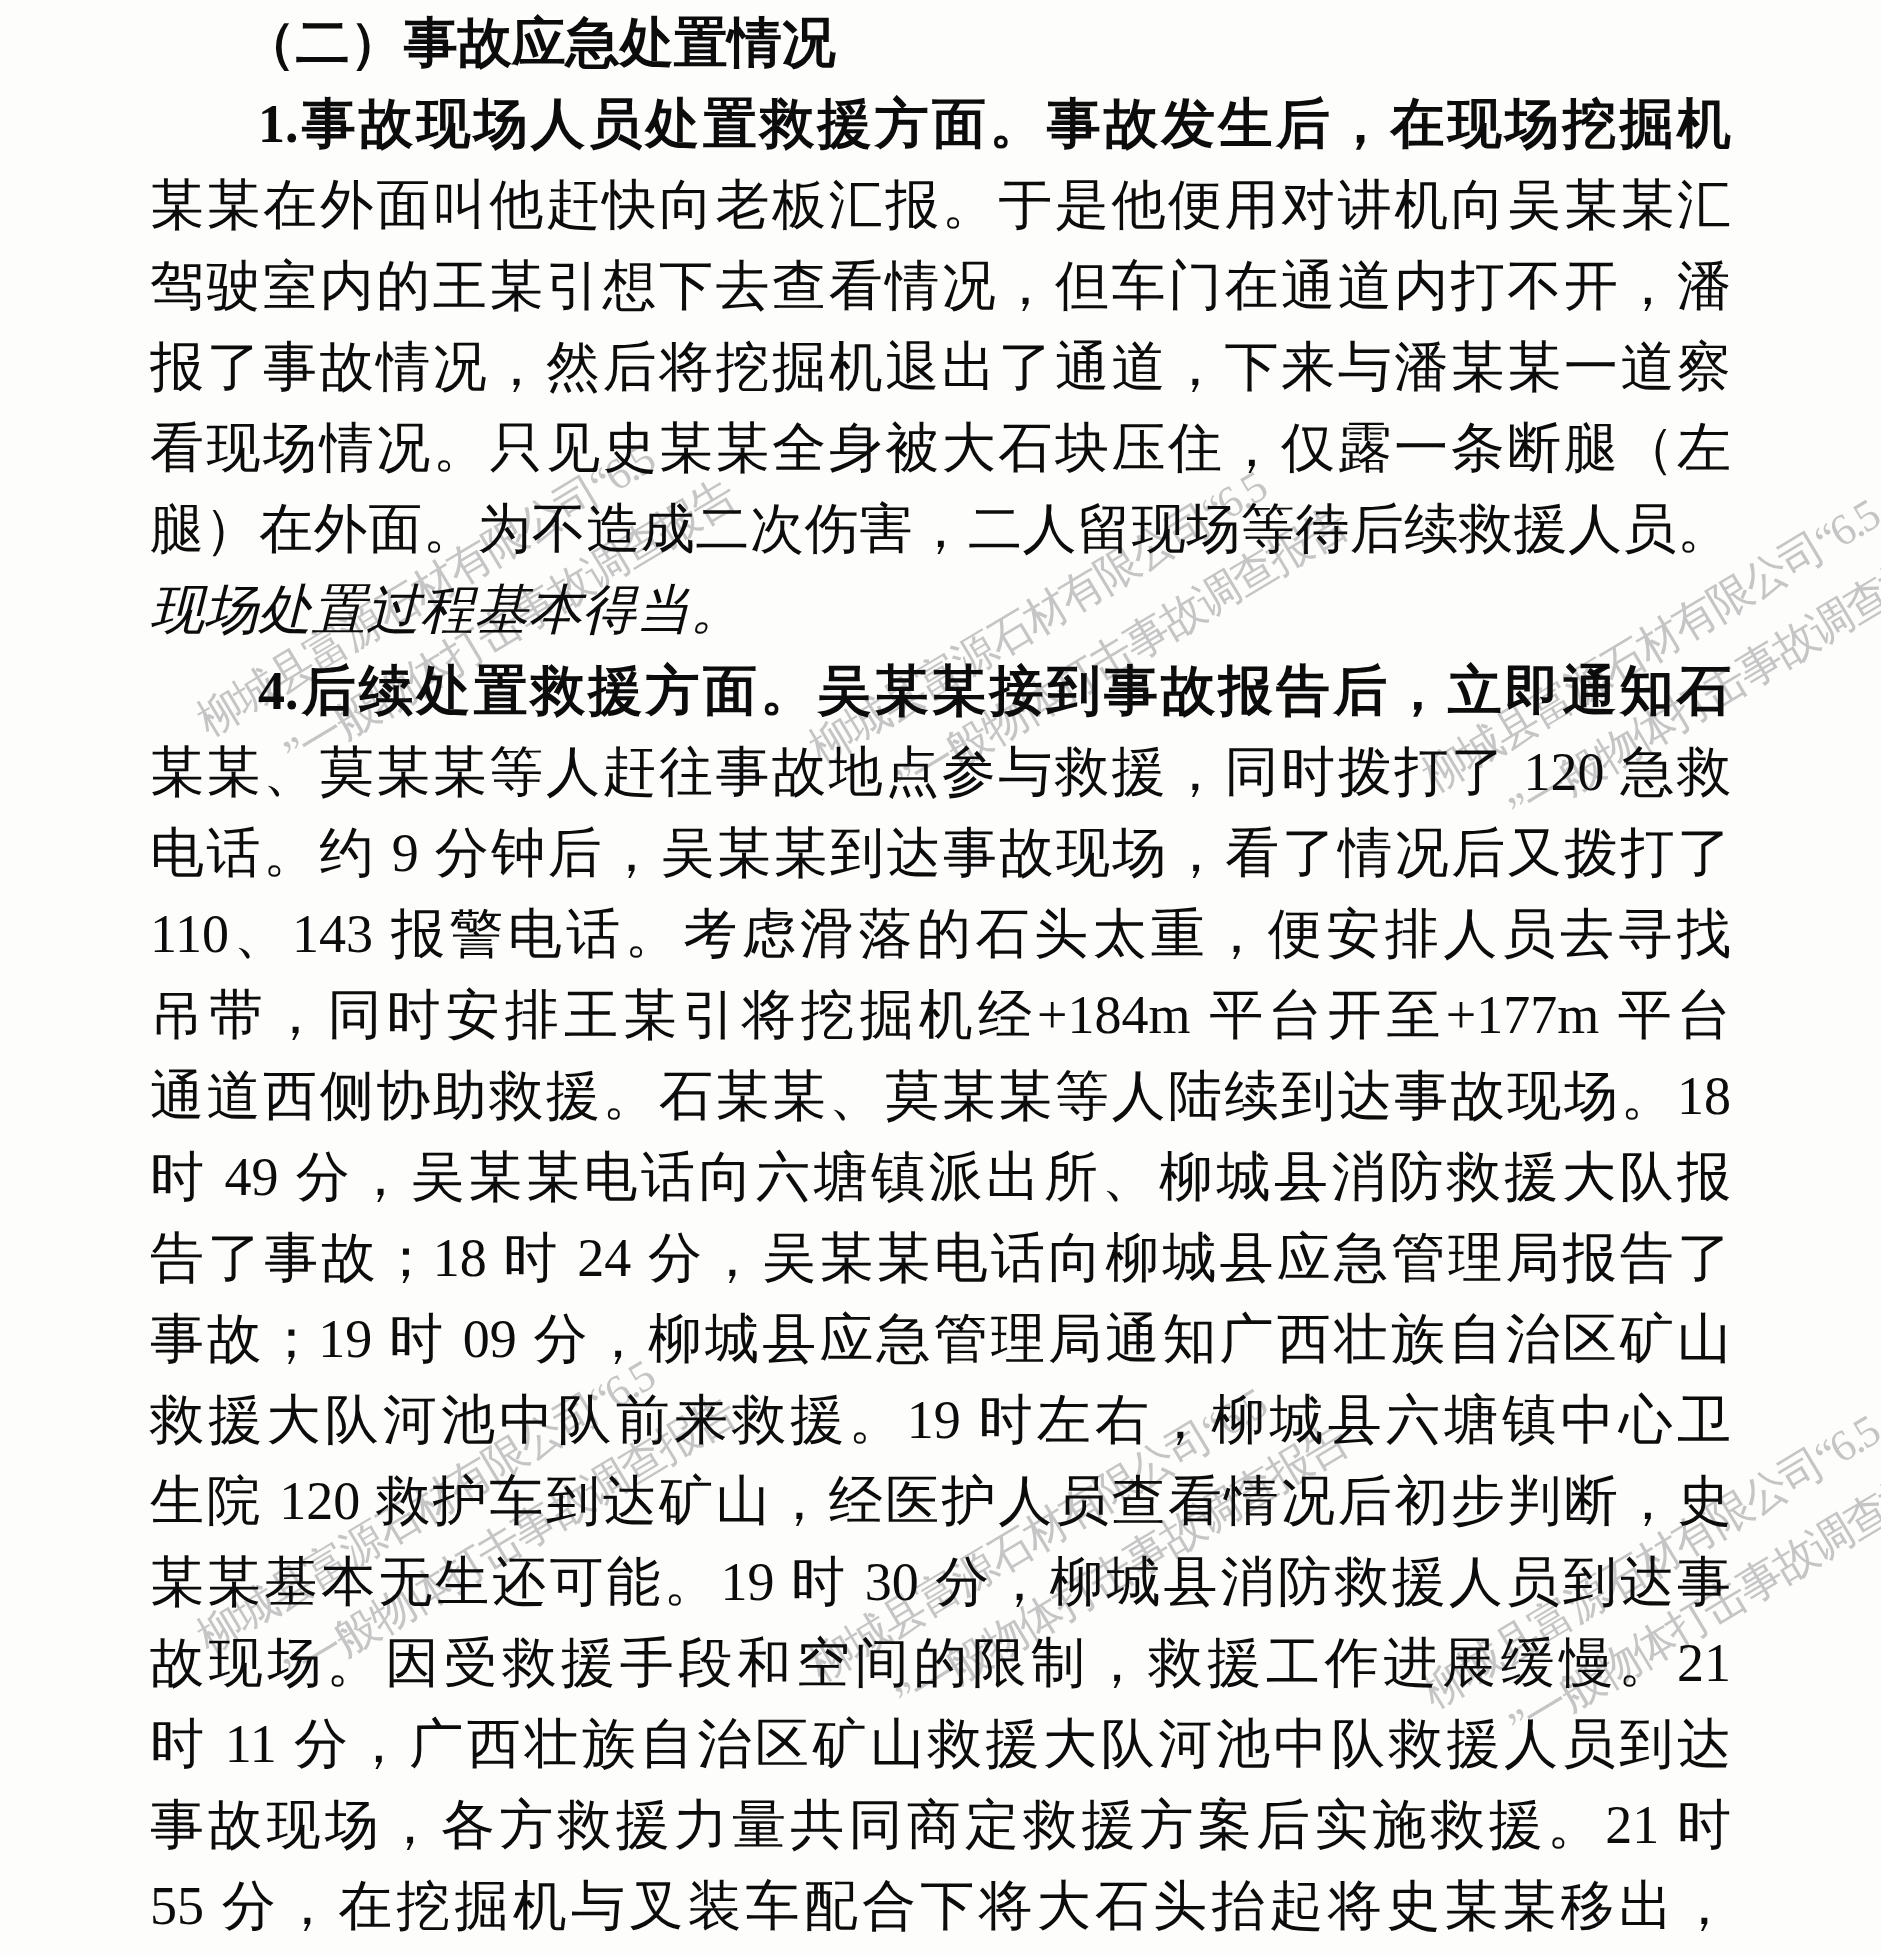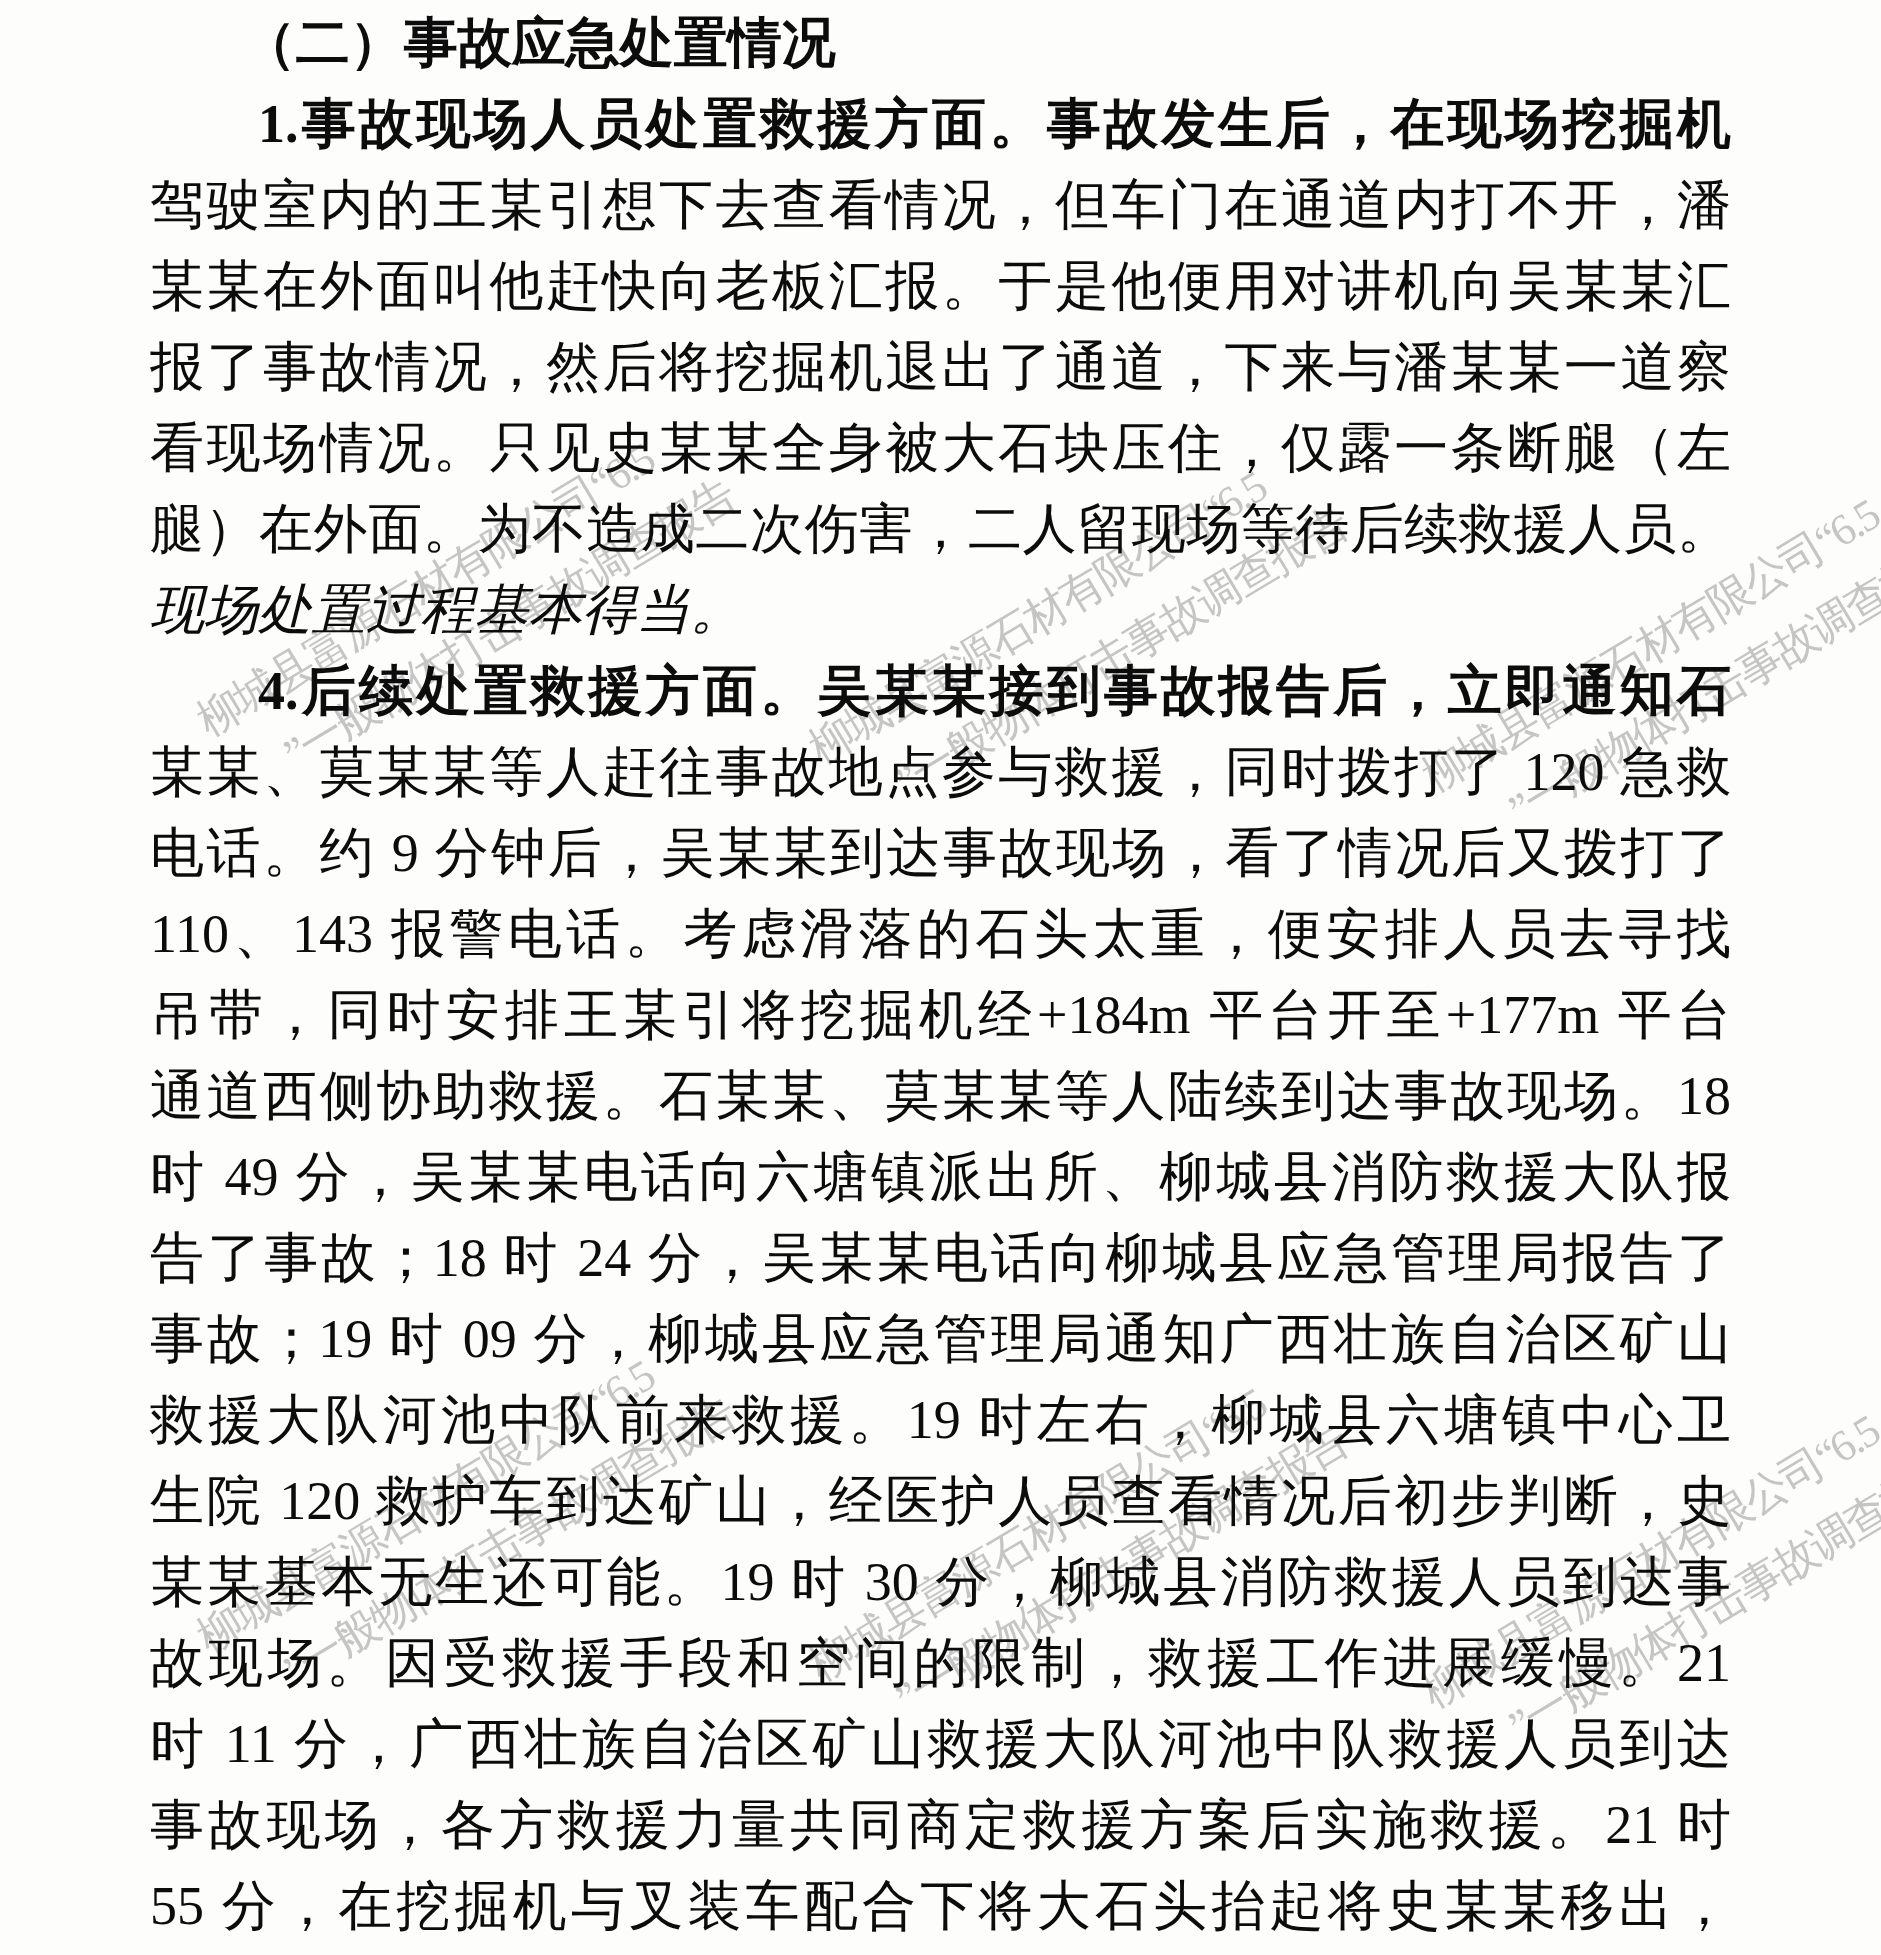--- a/index.html
+++ b/index.html
@@ -75,22 +75,22 @@
     </div>
     <div class="wm wm6">
       <div class="l1">柳城县富源石材有限公司“6.5</div>
       <div class="l2">”一般物体打击事故调查报告</div>
     </div>
   </div>
 
   <div class="content">
     <div class="heading">（二）事故应急处置情况</div>
     <div class="line indent">1.事故现场人员处置救援方面。事故发生后，在现场挖掘机</div>
+    <div class="line">某某在外面叫他赶快向老板汇报。于是他便用对讲机向吴某某汇</div>
     <div class="line">驾驶室内的王某引想下去查看情况，但车门在通道内打不开，潘</div>
-    <div class="line">某某在外面叫他赶快向老板汇报。于是他便用对讲机向吴某某汇</div>
     <div class="line">报了事故情况，然后将挖掘机退出了通道，下来与潘某某一道察</div>
     <div class="line">看现场情况。只见史某某全身被大石块压住，仅露一条断腿（左</div>
     <div class="line">腿）在外面。为不造成二次伤害，二人留现场等待后续救援人员。</div>
     <div class="line nofill">现场处置过程基本得当。</div>
     <div class="line indent">4.后续处置救援方面。吴某某接到事故报告后，立即通知石</div>
     <div class="line">某某、莫某某等人赶往事故地点参与救援，同时拨打了 120 急救</div>
     <div class="line">电话。约 9 分钟后，吴某某到达事故现场，看了情况后又拨打了</div>
     <div class="line">110、143 报警电话。考虑滑落的石头太重，便安排人员去寻找</div>
     <div class="line">吊带，同时安排王某引将挖掘机经+184m 平台开至+177m 平台</div>
     <div class="line">通道西侧协助救援。石某某、莫某某等人陆续到达事故现场。18</div>

